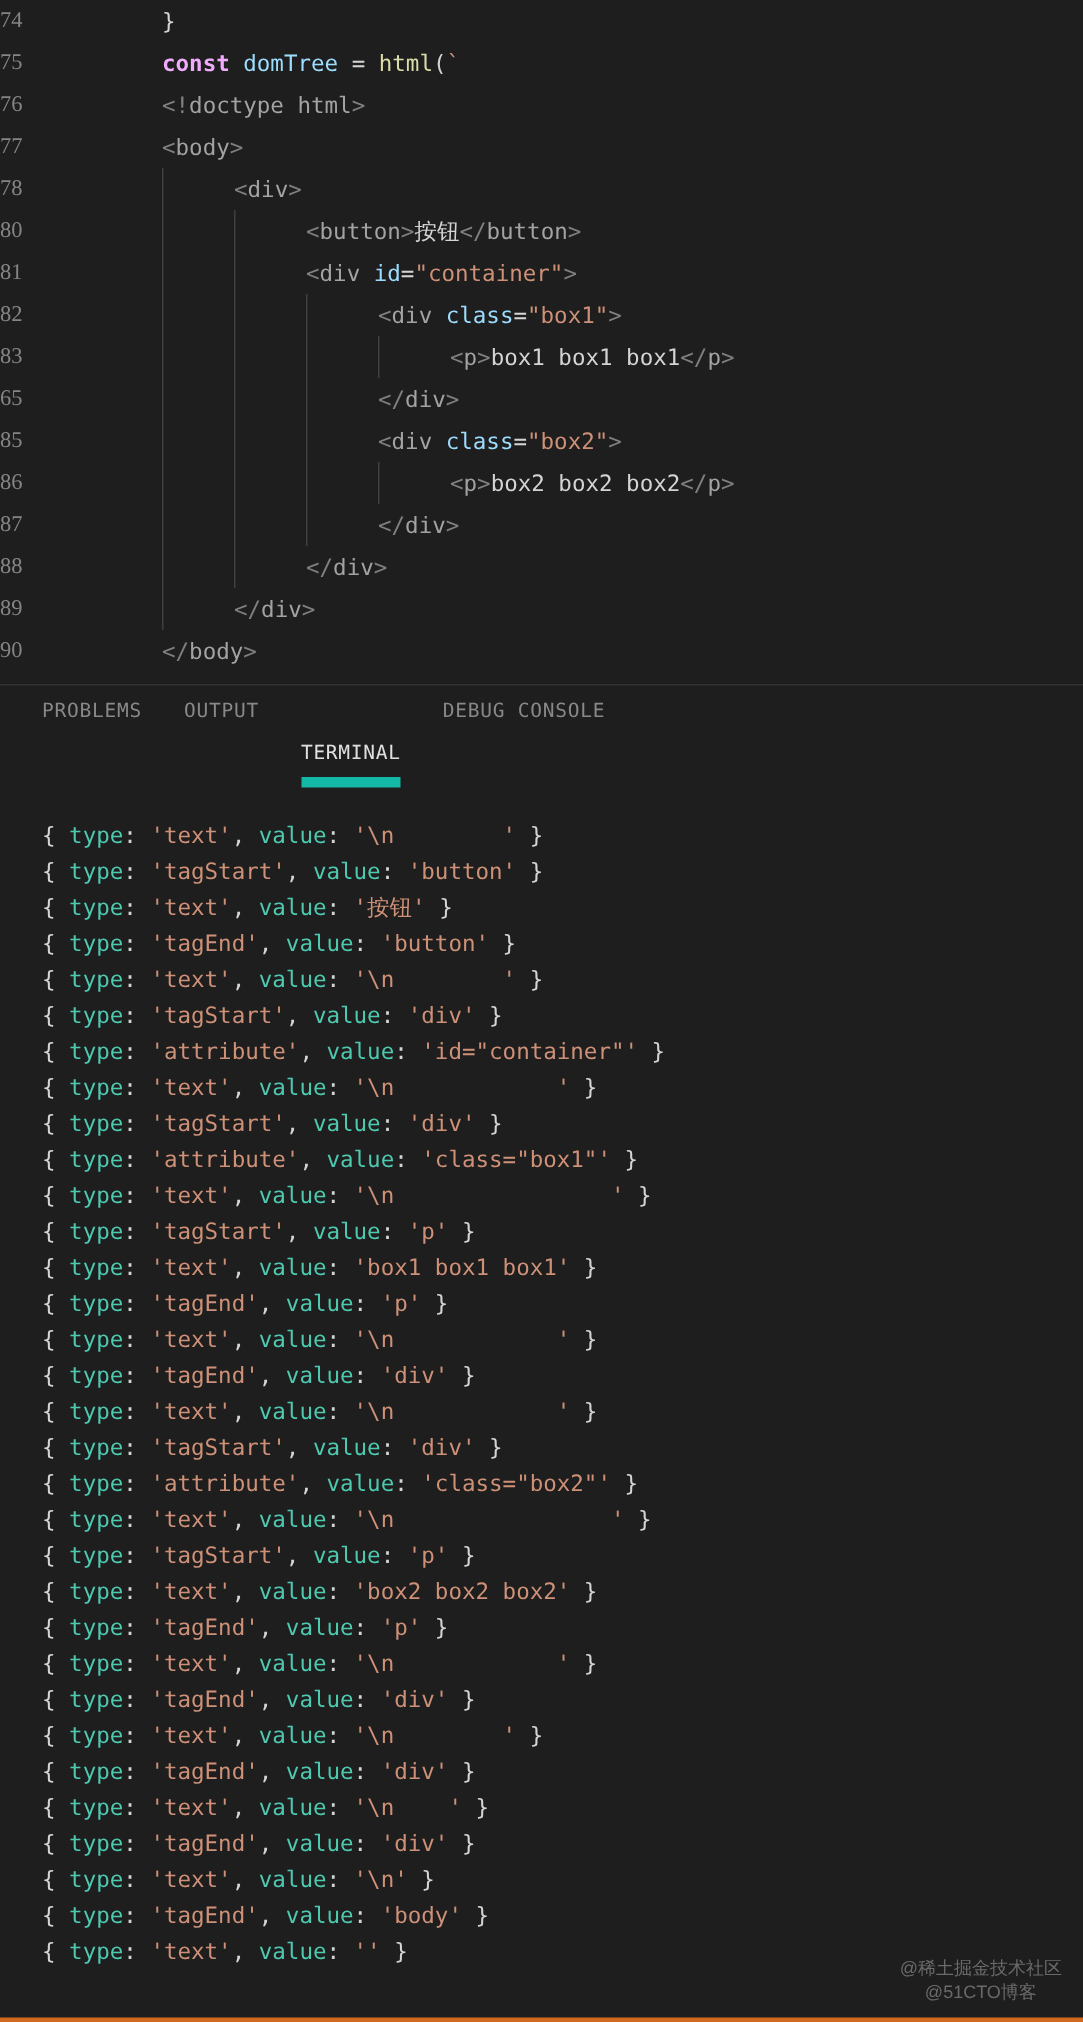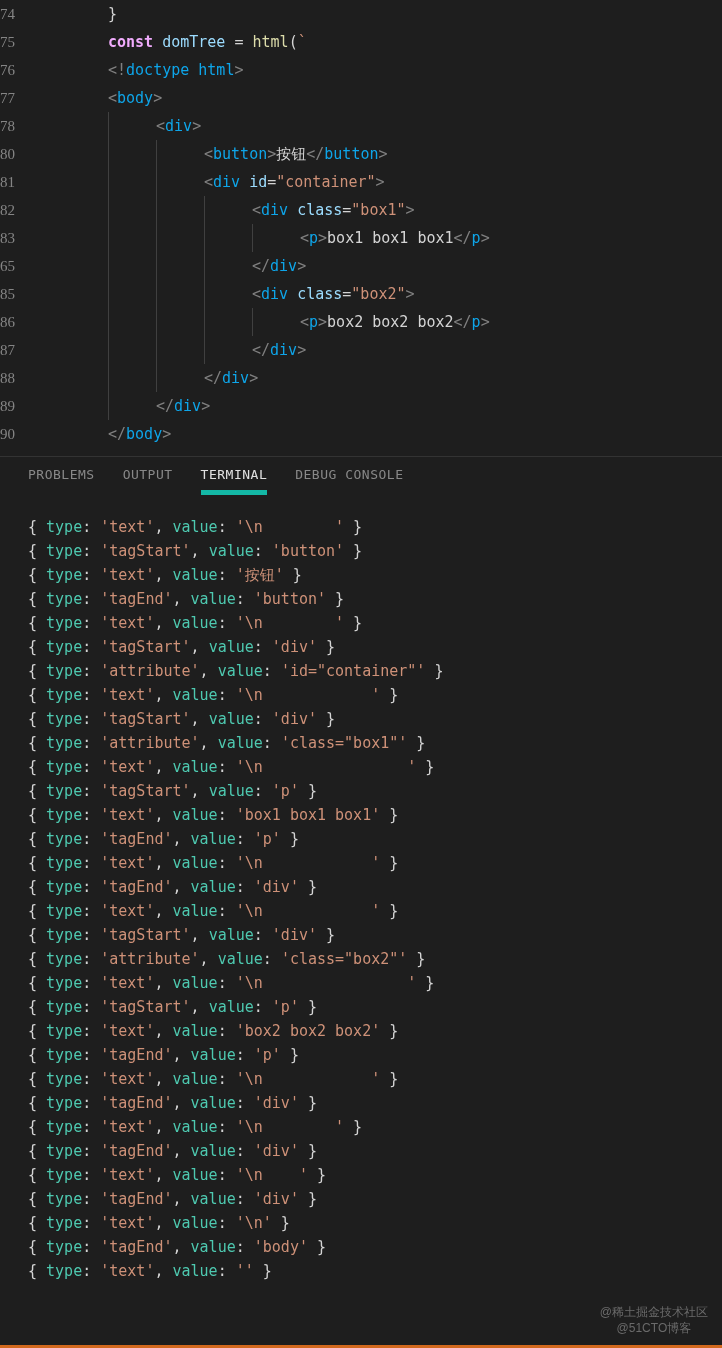--- a/index.html
+++ b/index.html
@@ -42,39 +42,40 @@
     background: #404040;
   }
   .kw   { color: #f0abfc; font-weight: bold; }
   .var  { color: #9cdcfe; }
   .fn   { color: #dcdcaa; }
   .pun  { color: #d4d4d4; }
   .str  { color: #ce9178; }
   .cmt  { color: #6a9955; }
   .attr { color: #9cdcfe; }
   .tag  { color: #808080; }
-  .tagn { color: #0ea5e9; }
+  .tagn { color: #a3a3a3; }
 
   .panel-tabs {
     display: flex;
     gap: 28px;
     padding: 10px 28px 0 28px;
     background: #1e1e1e;
     border-top: 1px solid #333;
     font-size: 13px;
     letter-spacing: 0.5px;
   }
   .panel-tab {
     color: #888;
     padding-bottom: 8px;
     cursor: pointer;
   }
   .panel-tab.active {
     color: #e0e0e0;
-    border-bottom: 5px solid #14b8a6;
+    border-bottom: 7px solid #14b8a6;
+    margin-top: 28px;
   }
   .terminal {
     background: #1e1e1e;
     padding: 20px 28px 8px 28px;
     line-height: 24px;
     white-space: pre;
     font-size: 15px;
   }
   .tk-br { color: #d4d4d4; }
   .tk-k  { color: #4ec9b0; }

